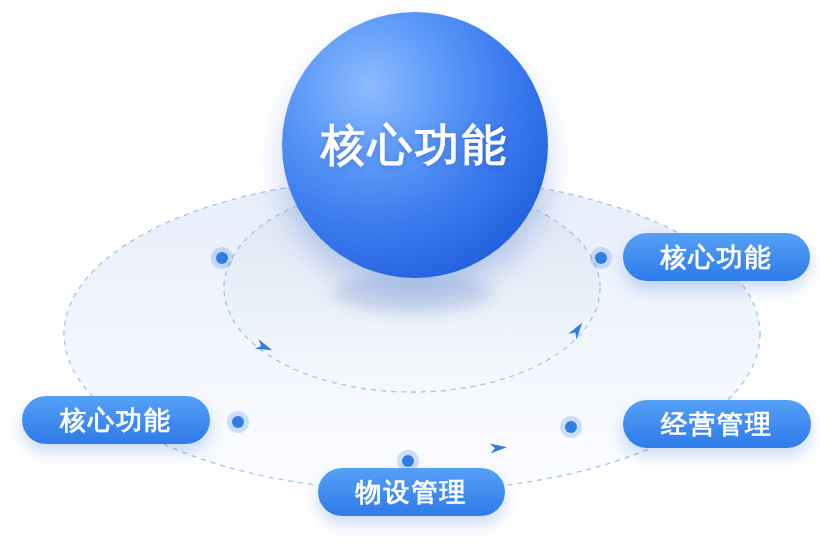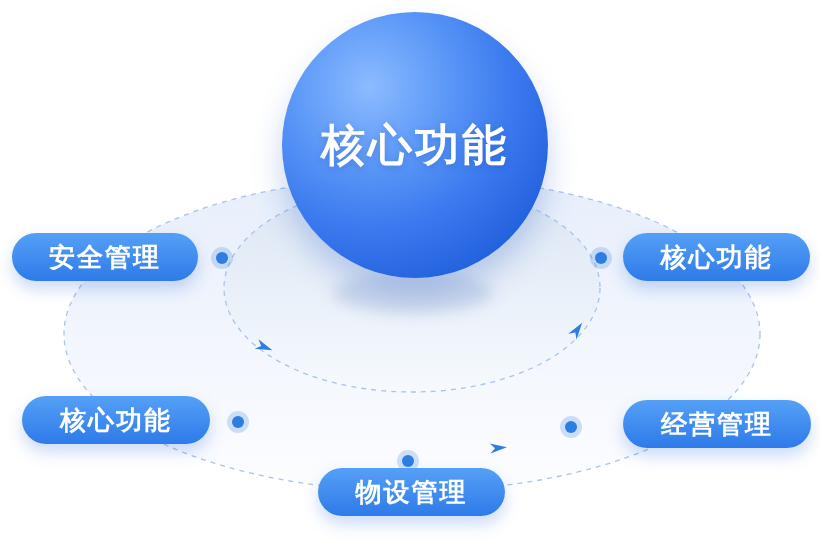--- a/index.html
+++ b/index.html
@@ -115,23 +115,20 @@
 
     <path d="M-8,-5 L9,0 L-8,5 L-3,0 Z" fill="#2f7de1" transform="translate(264,347) rotate(22)"></path>
     <path d="M-8,-5 L9,0 L-8,5 L-3,0 Z" fill="#2f7de1" transform="translate(577,330) rotate(-55)"></path>
     <path d="M-8,-5 L9,0 L-8,5 L-3,0 Z" fill="#2f7de1" transform="translate(498,448) rotate(-4)"></path>
   </svg>
 
   <div class="sphere">
     <span class="sphere-label">核心功能</span>
   </div>
 
-  <div class="pill pill-safety">
-    <span class="pill-label">安全管理</span>
-  </div>
   <div class="pill pill-quality">
     <span class="pill-label">核心功能</span>
   </div>
   <div class="pill pill-progress">
     <span class="pill-label">核心功能</span>
   </div>
   <div class="pill pill-business">
     <span class="pill-label">经营管理</span>
   </div>
   <div class="pill pill-material">

